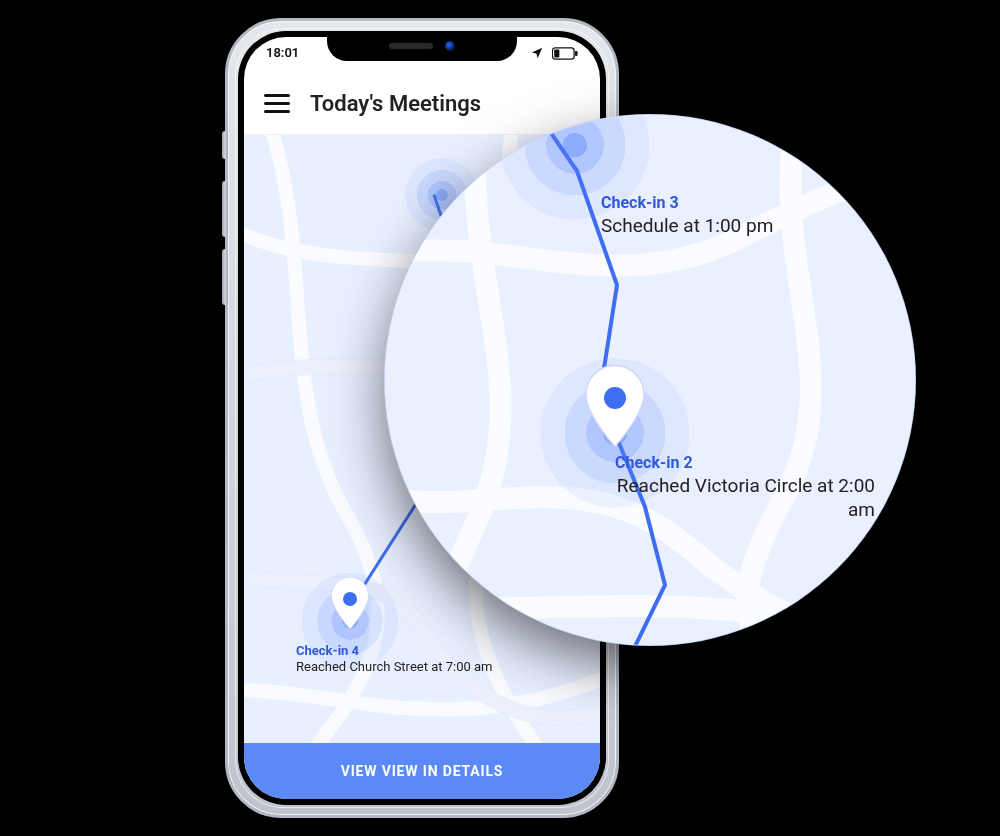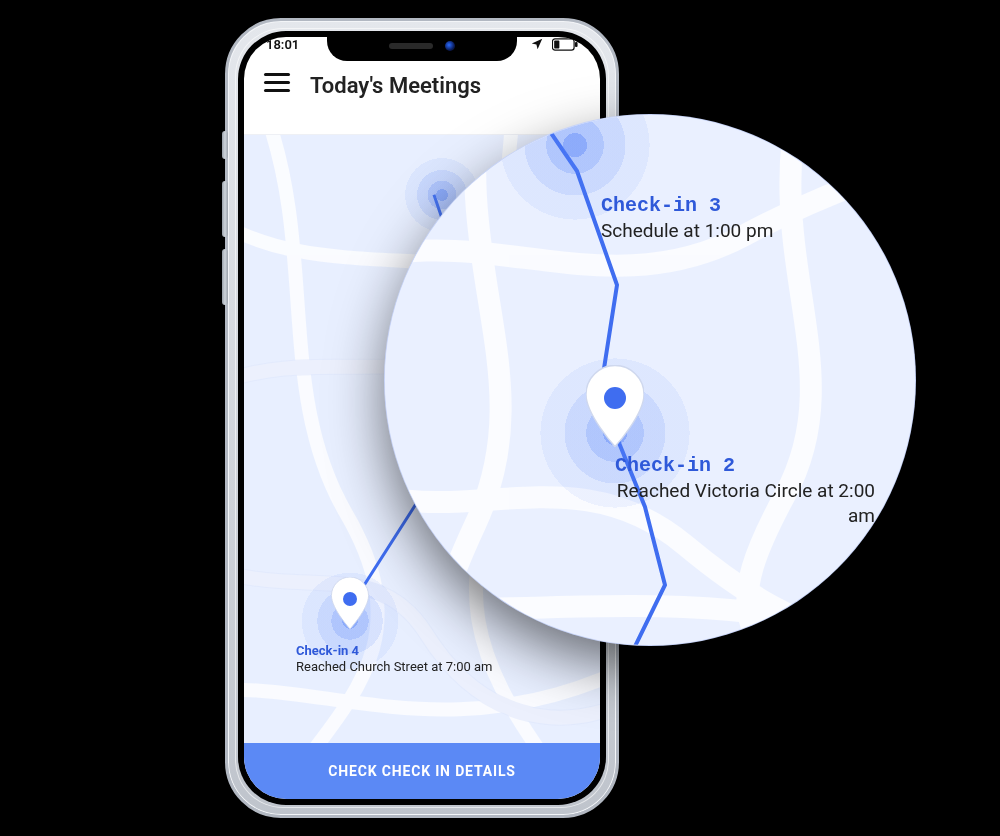--- a/index.html
+++ b/index.html
@@ -54,30 +54,30 @@
   
   .sidebtn{position:absolute;background:linear-gradient(90deg,#9aa1aa,#ced4db,#9aa1aa);border-radius:4px;}
   .sidebtn.l1{left:-6px; top:110px; width:6px; height:28px;}
   .sidebtn.l2{left:-6px; top:160px; width:6px; height:56px;}
   .sidebtn.l3{left:-6px; top:228px; width:6px; height:56px;}
   .sidebtn.r1{right:-6px; top:170px; width:6px; height:88px;}
 
   
   .statusbar{
     position:relative; height:36px; padding:0 22px;
-    display:flex; align-items:flex-start; justify-content:space-between;
+    display:flex; align-items:center; justify-content:space-between;
     font-size:13px; font-weight:600; color:#111;
   }
   .statusbar .time{padding-bottom:6px;}
   .statusbar .right{display:flex;align-items:center;gap:8px;padding-bottom:4px;}
   .statusbar svg{display:block;}
 
   
   .appheader{
-    height:62px; display:flex; gap:20px; padding:0 20px;
+    height:62px; display:flex; align-items:center; gap:20px; padding:0 20px;
     border-bottom:1px solid #eef0f5;
   }
   .burger{display:flex;flex-direction:column;gap:5px;cursor:pointer;}
   .burger span{display:block;width:26px;height:3px;background:#111;border-radius:2px;}
   .appheader h1{font-size:22px;font-weight:600;color:#222;margin:0;}
 
   
   .maparea{position:relative; height:calc(100% - 36px - 62px - 56px); overflow:hidden; background:var(--map-bg);}
   .maparea svg.map{position:absolute;inset:0;width:100%;height:100%;}
   .pin-ripple{position:absolute;width:110px;height:110px;border-radius:50%;
@@ -111,21 +111,21 @@
     overflow:hidden;
     background:#eaf0ff;
     box-shadow:0 0 0 1px #c8d4f7, 0 22px 55px rgba(0,0,0,.55);
   }
   .lens svg.lensmap{position:absolute;inset:0;width:100%;height:100%;}
   .lens .pin-ripple{width:170px;height:170px;}
   .lens .partial-ripple{width:170px;height:170px;}
   .lens .pin{width:58px;height:82px;}
   .lens .pin .dot{top:22px;width:22px;height:22px;}
   .lens .pinlabel{font-size:19px;line-height:1.3;}
-  .lens .pinlabel .t{font-size:20px;font-family:Liberation Mono, monospace;}
+  .lens .pinlabel .t{font-size:16px;}
 </style>
 </head>
 <body>
 
 <div class="stage">
 
   <div class="phone">
     <div class="sidebtn l1"></div>
     <div class="sidebtn l2"></div>
     <div class="sidebtn l3"></div>
@@ -203,21 +203,21 @@
             <svg viewBox="0 0 40 56">
                 <path d="M20 0C9 0 0 9 0 20c0 14 20 36 20 36s20-22 20-36C40 9 31 0 20 0z" fill="#fff" stroke="#cfd8ee"></path>
               </svg>
             <span class="dot"></span>
           </div>
 
           <div class="pin-ripple" style="left:198px;top:60px;width:84px;height:84px"></div>
         </div>
 
         <div class="bottombar">
-          <span>CHECK CHECK IN DETAILS</span>
+          <span>VIEW VIEW IN DETAILS</span>
         </div>
 
       </div>
     </div>
   </div>
 
   <div class="lens">
     <svg class="lensmap" viewBox="0 0 530 530" preserveAspectRatio="xMidYMid slice">
       <rect width="530" height="530" fill="#eaf0ff"></rect>
       <g stroke="#fbfcff" stroke-width="22" stroke-linecap="round" fill="none" opacity=".97">

